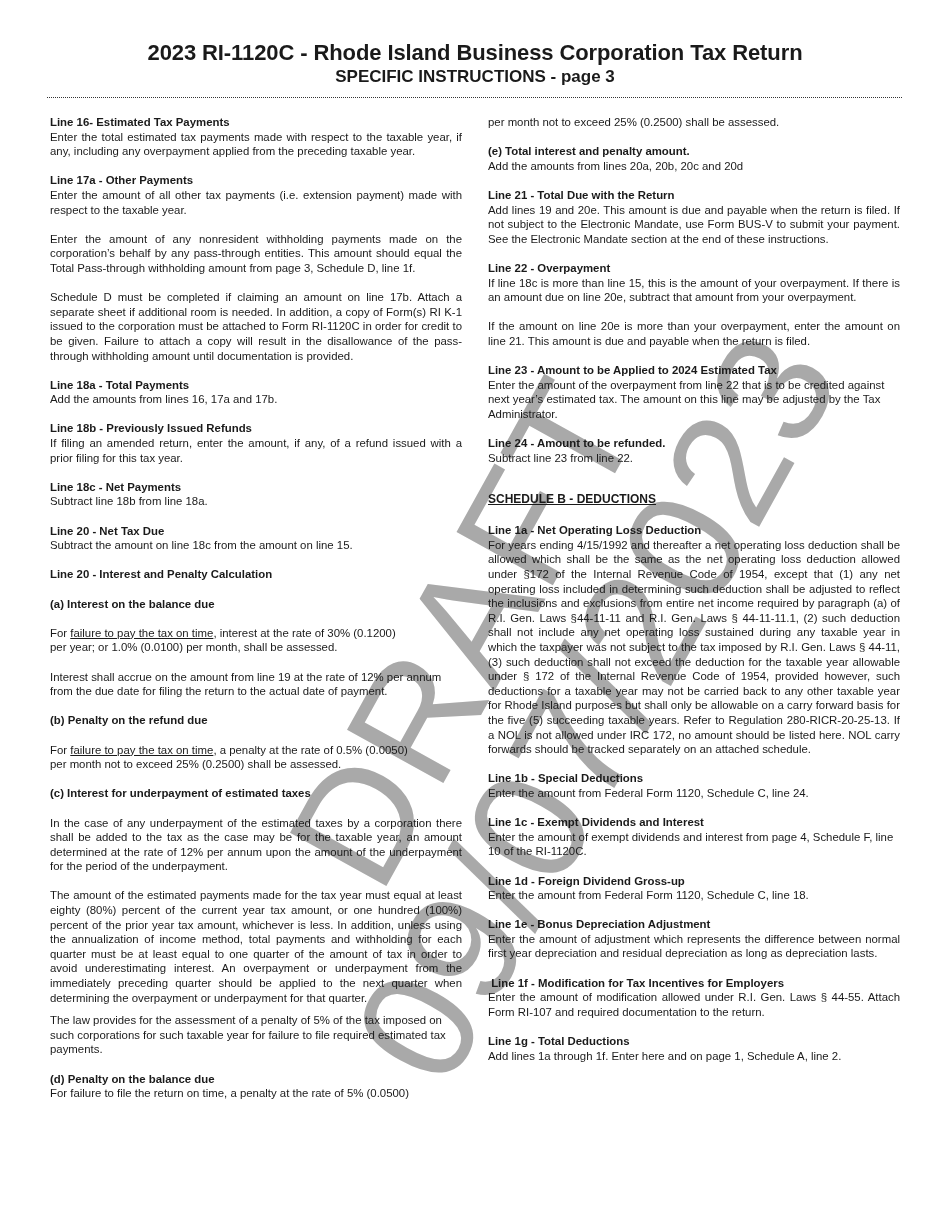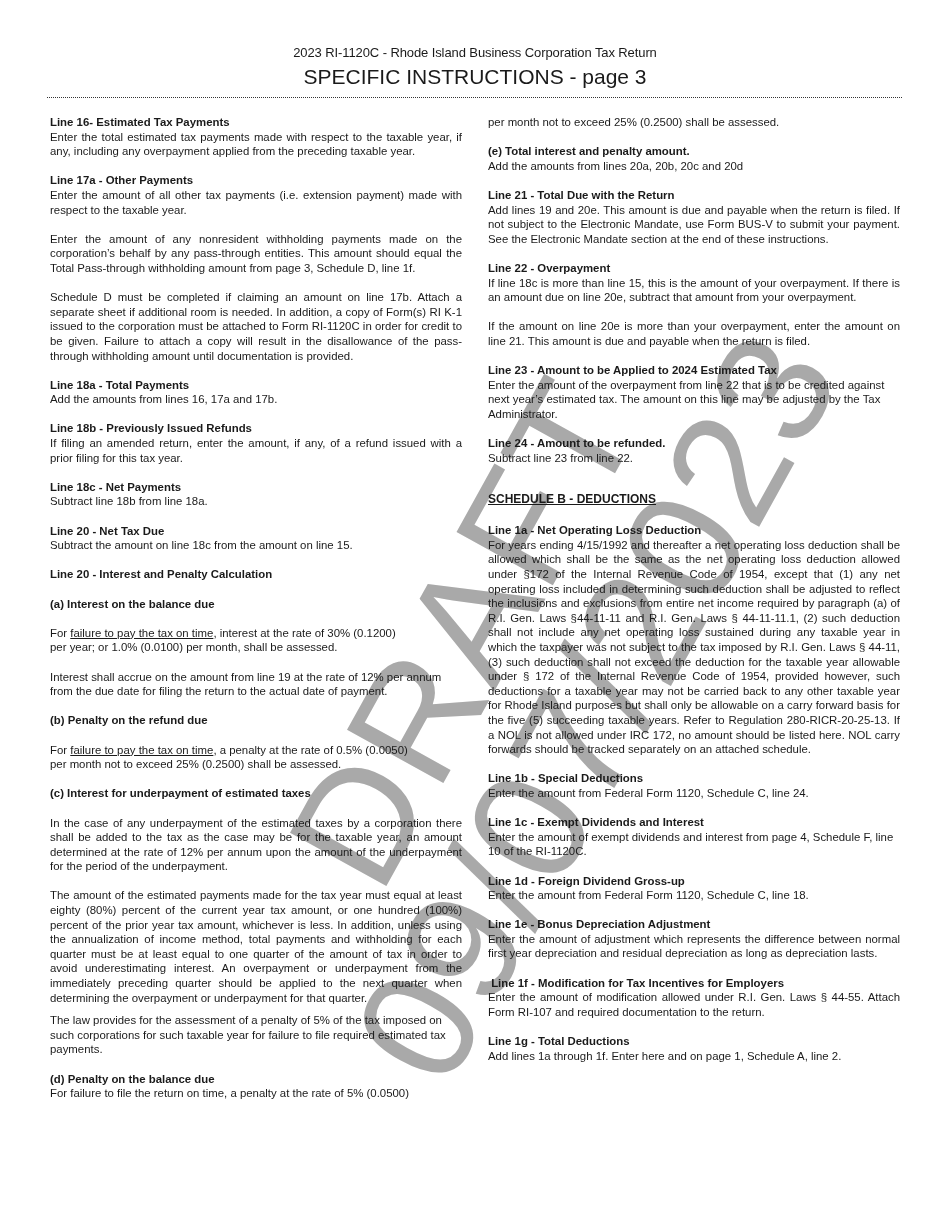--- a/index.html
+++ b/index.html
@@ -1,20 +1,20 @@
 <!DOCTYPE html>
 <html><head>
 <meta charset="utf-8">
 <style>
   html, body { margin: 0; padding: 0; background: #ffffff; }
   body { width: 950px; height: 1230px; position: relative; overflow: hidden;
          font-family: "Liberation Sans", sans-serif; color: #1a1a1a; }
   .header { position: absolute; left: 0; top: 40px; width: 950px; text-align: center; }
-  .title { font-size: 13px; font-weight: normal; line-height: 26px; letter-spacing: -0.1px; }
-  .subtitle { font-size: 21px; font-weight: normal; line-height: 22px; }
+  .title { font-size: 22px; font-weight: bold; line-height: 26px; letter-spacing: -0.1px; }
+  .subtitle { font-size: 17px; font-weight: bold; line-height: 22px; }
   .rule { position: absolute; left: 47px; top: 97px; width: 855px; border-top: 1.5px dotted #333; height: 0; }
   .watermark { position: absolute; left: 0; top: 0; width: 950px; height: 1230px; pointer-events: none; z-index: 1; }
   .wm-inner { position: absolute; left: 530px; top: 670px; transform: translate(-50%, -50%) rotate(-61deg);
               text-align: center; color: #a9a9a9; font-family: "Liberation Sans", sans-serif;
               white-space: nowrap; line-height: 0.95; }
   .wm-line1 { font-size: 160px; letter-spacing: 2px; }
   .wm-line2 { font-size: 160px; letter-spacing: 2px; }
   .col { position: absolute; top: 115px; width: 412px; font-size: 11.4px; line-height: 14.6px; z-index: 2; }
   .col.left { left: 50px; }
   .col.right { left: 488px; }

